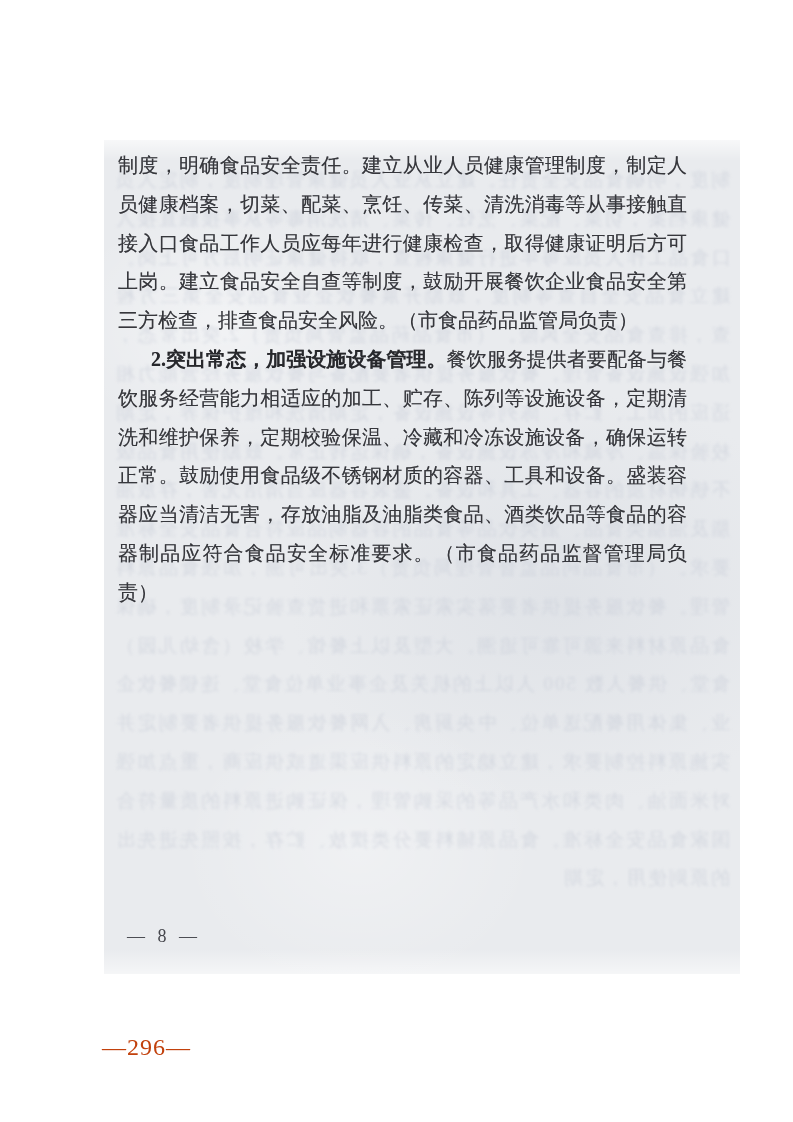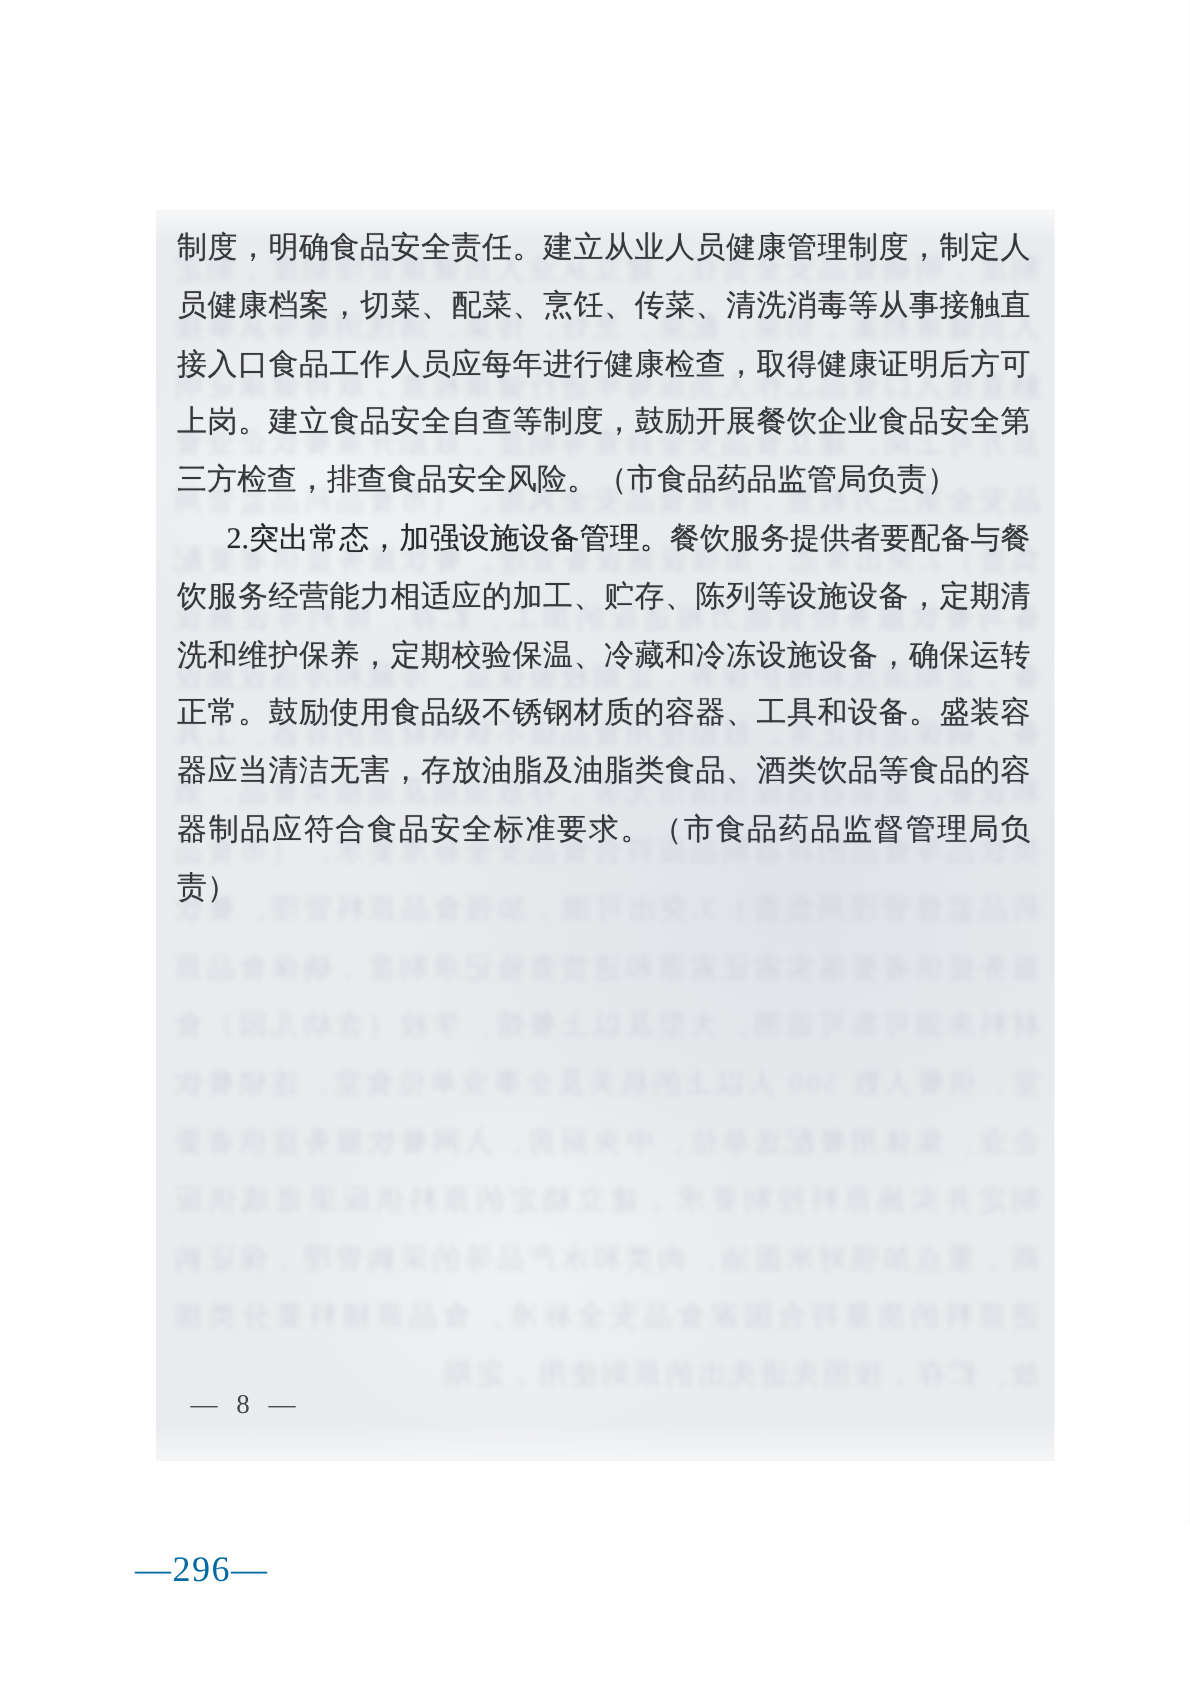--- a/index.html
+++ b/index.html
@@ -22,20 +22,21 @@
     width: 599px;
     height: 834px;
     background:
       linear-gradient(180deg, rgba(255,255,255,0.65) 0%, rgba(255,255,255,0) 2.5%,
                       rgba(255,255,255,0) 97%, rgba(255,255,255,0.55) 100%),
       radial-gradient(ellipse 260px 200px at 18% 22%, rgba(255,255,255,0.40), rgba(255,255,255,0) 60%),
       radial-gradient(ellipse 420px 320px at 72% 55%, rgba(206,211,219,0.35), rgba(206,211,219,0) 65%),
       radial-gradient(ellipse 300px 240px at 40% 85%, rgba(255,255,255,0.30), rgba(255,255,255,0) 60%),
       #e9ebee;
     overflow: hidden;
+    padding-left: 37px;
   }
   
   .bleed {
     position: absolute;
     left: 10px;
     right: 10px;
     top: 21px;
     bottom: 30px;
     font-size: 19px;
     line-height: 38.8px;
@@ -60,39 +61,39 @@
     text-align: justify;
     text-shadow: 0 0 0.6px rgba(54,55,60,0.55);
   }
   .doc p.para {
     margin: 0;
   }
   .doc p.para.indent {
     text-indent: 33px;
   }
   .doc .bold {
-    font-weight: normal;
+    font-weight: bold;
     color: #27282c;
   }
   
   .scan-page-num {
     position: absolute;
     left: 23px;
     top: 786px;
     font-size: 18px;
     letter-spacing: 4px;
     color: #45464c;
   }
   
   .outer-page-num {
     position: absolute;
-    left: 90px;
+    left: 102px;
     top: 1034px;
     font-size: 24px;
-    color: #0369a1;
+    color: #c2410c;
     letter-spacing: 1px;
   }
 </style>
 </head>
 <body>
 
 <div class="scan">
   <div class="bleed">制度，明确食品安全责任。建立从业人员健康管理制度，制定人员健康档案，切菜、配菜、烹饪、传菜、清洗消毒等从事接触直接入口食品工作人员应每年进行健康检查，取得健康证明后方可上岗。建立食品安全自查等制度，鼓励开展餐饮企业食品安全第三方检查，排查食品安全风险。（市食品药品监管局负责）2.突出常态，加强设施设备管理。餐饮服务提供者要配备与餐饮服务经营能力相适应的加工、贮存、陈列等设施设备，定期清洗和维护保养，定期校验保温、冷藏和冷冻设施设备，确保运转正常。鼓励使用食品级不锈钢材质的容器、工具和设备。盛装容器应当清洁无害，存放油脂及油脂类食品、酒类饮品等食品的容器制品应符合食品安全标准要求。（市食品药品监督管理局负责）3.突出可溯，加强食品原料管理。餐饮服务提供者要落实索证索票和进货查验记录制度，确保食品原材料来源可靠可追溯。大型及以上餐馆、学校（含幼儿园）食堂、供餐人数 500 人以上的机关及企事业单位食堂、连锁餐饮企业、集体用餐配送单位、中央厨房、入网餐饮服务提供者要制定并实施原料控制要求，建立稳定的原料供应渠道或供应商，重点加强对米面油、肉类和水产品等的采购管理，保证购进原料的质量符合国家食品安全标准。食品原辅料要分类摆放、贮存，按照先进先出的原则使用，定期</div>
   <div class="doc">
       <p class="para"><span>制度，明确食品安全责任。建立从业人员健康管理制度，制定人员健康档案，切菜、配菜、烹饪、传菜、清洗消毒等从事接触直接入口食品工作人员应每年进行健康检查，取得健康证明后方可上岗。建立食品安全自查等制度，鼓励开展餐饮企业食品安全第三方检查，排查食品安全风险。（市食品药品监管局负责）</span></p>

